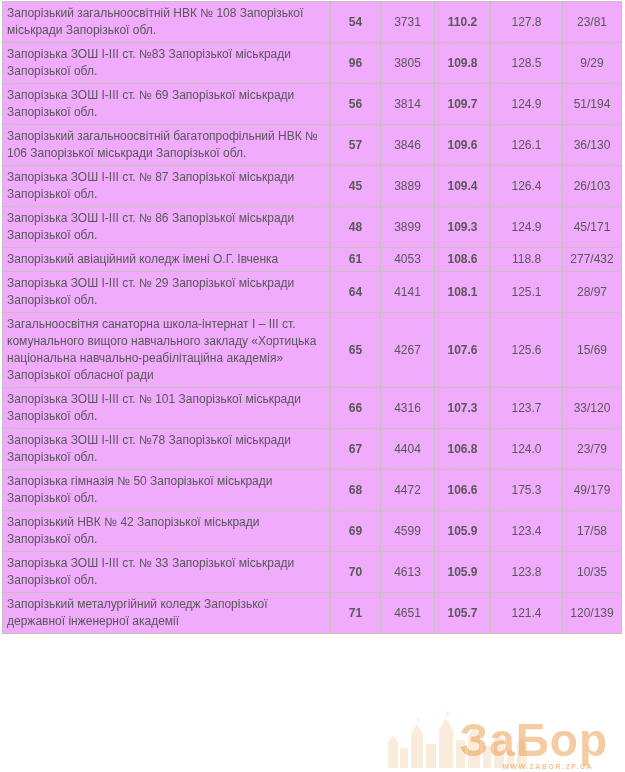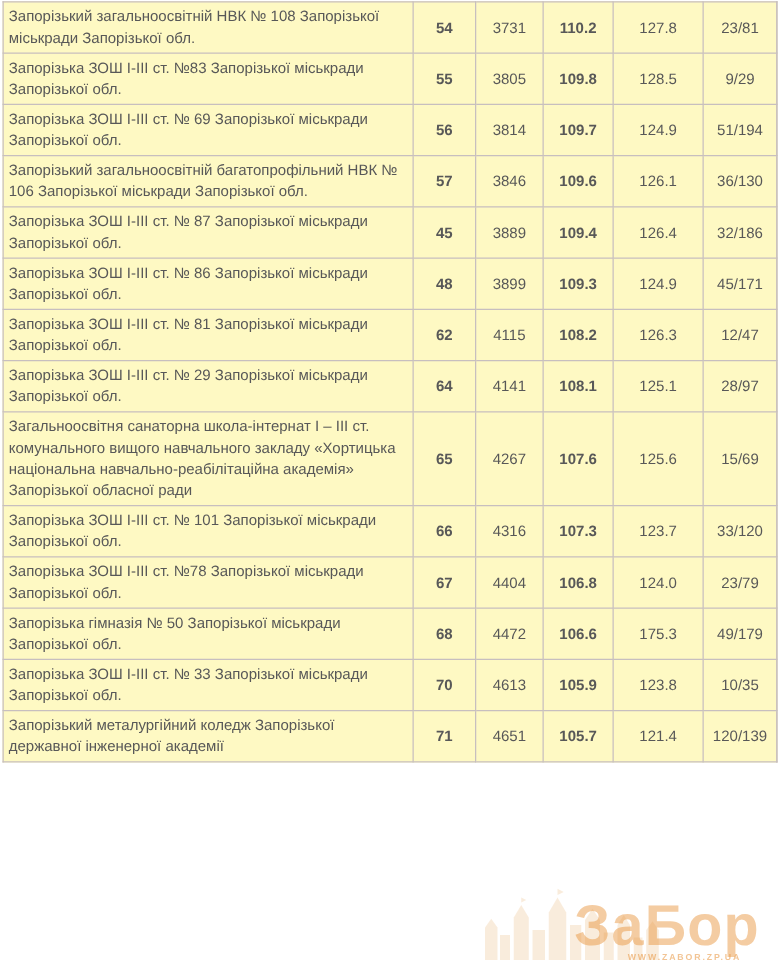--- a/index.html
+++ b/index.html
@@ -13,21 +13,21 @@
     overflow: hidden;
     position: relative;
     font-family: "Liberation Sans", sans-serif;
   }
   table.ranking {
     border-collapse: collapse;
     table-layout: fixed;
     width: 619px;
     margin-left: 2px;
     margin-top: 1px;
-    background: #fef9c3;
+    background: #f0abfc;
   }
   table.ranking td {
     border: 1px solid #c7bfbf;
     color: #585858;
     font-size: 12px;
     line-height: 17px;
     padding: 3px 4px;
     vertical-align: middle;
     overflow: hidden;
   }
@@ -100,21 +100,21 @@
     <td class="cell-num cell-bold">54</td>
     <td class="cell-num">3731</td>
     <td class="cell-num cell-bold">110.2</td>
     <td class="cell-num">127.8</td>
     <td class="cell-num">23/81</td>
     <td class="cell-num">94</td>
   </tr>
 
   <tr>
     <td class="cell-name">Запорізька ЗОШ І-ІІІ ст. №83 Запорізької міськради Запорізької обл.</td>
-    <td class="cell-num cell-bold">55</td>
+    <td class="cell-num cell-bold">96</td>
     <td class="cell-num">3805</td>
     <td class="cell-num cell-bold">109.8</td>
     <td class="cell-num">128.5</td>
     <td class="cell-num">9/29</td>
     <td class="cell-num">90</td>
   </tr>
 
   <tr>
     <td class="cell-name">Запорізька ЗОШ І-ІІІ ст. № 69 Запорізької міськради Запорізької обл.</td>
     <td class="cell-num cell-bold">56</td>
@@ -134,45 +134,45 @@
     <td class="cell-num">36/130</td>
     <td class="cell-num">92</td>
   </tr>
 
   <tr>
     <td class="cell-name">Запорізька ЗОШ І-ІІІ ст. № 87 Запорізької міськради Запорізької обл.</td>
     <td class="cell-num cell-bold">45</td>
     <td class="cell-num">3889</td>
     <td class="cell-num cell-bold">109.4</td>
     <td class="cell-num">126.4</td>
-    <td class="cell-num">32/186</td>
+    <td class="cell-num">26/103</td>
     <td class="cell-num">95</td>
   </tr>
 
   <tr>
     <td class="cell-name">Запорізька ЗОШ І-ІІІ ст. № 86 Запорізької міськради Запорізької обл.</td>
     <td class="cell-num cell-bold">48</td>
     <td class="cell-num">3899</td>
     <td class="cell-num cell-bold">109.3</td>
     <td class="cell-num">124.9</td>
     <td class="cell-num">45/171</td>
     <td class="cell-num">92</td>
   </tr>
 
 
-
-  <tr>
-    <td class="cell-name">Запорізька ЗОШ І-ІІІ ст. № 81 Запорізької міськради Запорізької обл.</td>
-    <td class="cell-num cell-bold">62</td>
-    <td class="cell-num">4115</td>
-    <td class="cell-num cell-bold">108.2</td>
-    <td class="cell-num">126.3</td>
-    <td class="cell-num">12/47</td>
-    <td class="cell-num">94</td>
-  </tr>
+  <tr>
+    <td class="cell-name">Запорізький авіаційний коледж імені О.Г. Івченка</td>
+    <td class="cell-num cell-bold">61</td>
+    <td class="cell-num">4053</td>
+    <td class="cell-num cell-bold">108.6</td>
+    <td class="cell-num">118.8</td>
+    <td class="cell-num">277/432</td>
+    <td class="cell-num">90</td>
+  </tr>
+
 
 
   <tr>
     <td class="cell-name">Запорізька ЗОШ І-ІІІ ст. № 29 Запорізької міськради Запорізької обл.</td>
     <td class="cell-num cell-bold">64</td>
     <td class="cell-num">4141</td>
     <td class="cell-num cell-bold">108.1</td>
     <td class="cell-num">125.1</td>
     <td class="cell-num">28/97</td>
     <td class="cell-num">94</td>
@@ -211,20 +211,29 @@
   <tr>
     <td class="cell-name">Запорізька гімназія № 50 Запорізької міськради Запорізької обл.</td>
     <td class="cell-num cell-bold">68</td>
     <td class="cell-num">4472</td>
     <td class="cell-num cell-bold">106.6</td>
     <td class="cell-num">175.3</td>
     <td class="cell-num">49/179</td>
     <td class="cell-num">90</td>
   </tr>
 
+  <tr>
+    <td class="cell-name">Запорізький НВК № 42 Запорізької міськради Запорізької обл.</td>
+    <td class="cell-num cell-bold">69</td>
+    <td class="cell-num">4599</td>
+    <td class="cell-num cell-bold">105.9</td>
+    <td class="cell-num">123.4</td>
+    <td class="cell-num">17/58</td>
+    <td class="cell-num">91</td>
+  </tr>
 
   <tr>
     <td class="cell-name">Запорізька ЗОШ І-ІІІ ст. № 33 Запорізької міськради Запорізької обл.</td>
     <td class="cell-num cell-bold">70</td>
     <td class="cell-num">4613</td>
     <td class="cell-num cell-bold">105.9</td>
     <td class="cell-num">123.8</td>
     <td class="cell-num">10/35</td>
     <td class="cell-num">91</td>
   </tr>

